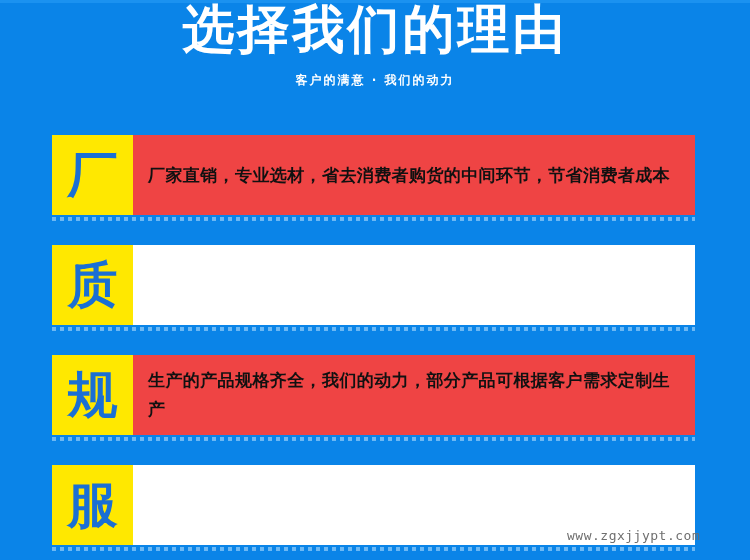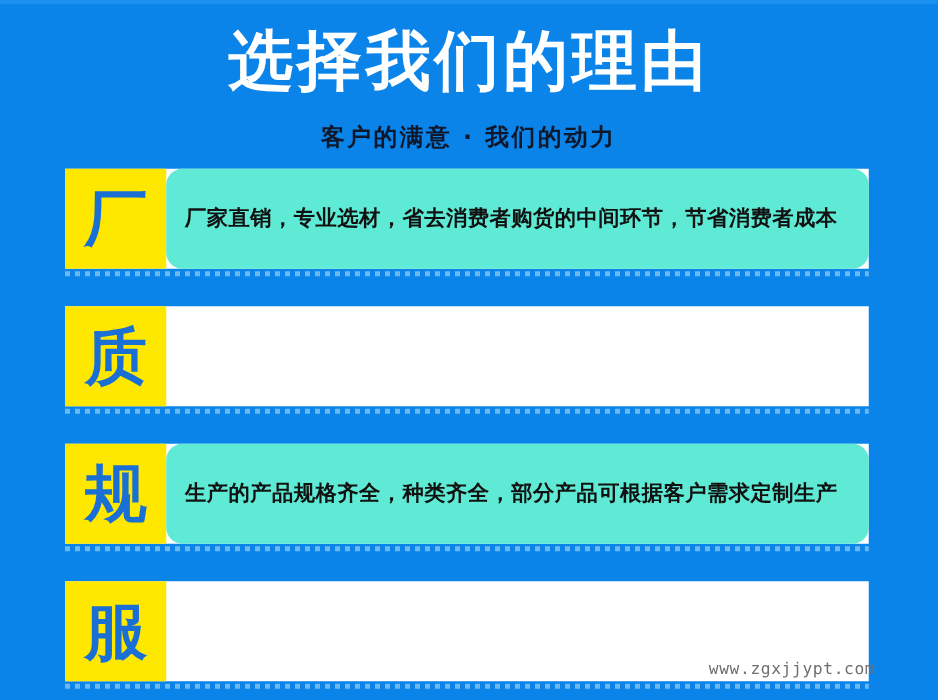--- a/index.html
+++ b/index.html
@@ -23,35 +23,34 @@
   }
   .header {
     position: absolute;
     top: 0; left: 0;
     width: 750px;
     height: 120px;
     text-align: center;
   }
   .main-title {
     margin: 0;
-    padding-top: 20px;
     font-size: 52px;
     line-height: 58px;
     font-weight: bold;
     color: #ffffff;
     letter-spacing: 3px;
     font-family: "DejaVu Sans", "Liberation Sans", sans-serif;
   }
   .sub-title {
-    margin: 16px;
+    margin: 6px;
     padding-top: 6px;
-    font-size: 19px;
+    font-size: 12px;
     line-height: 20px;
     font-weight: bold;
-    color: #0f172a;
+    color: #ffffff;
     letter-spacing: 2px;
   }
   .cards {
     position: absolute;
     top: 135px;
     left: 0;
     width: 750px;
   }
   .card-wrap {
     position: relative;
@@ -74,26 +73,25 @@
     background: #ffe800;
     color: #1a6fd4;
     font-size: 50px;
     line-height: 80px;
     font-weight: bold;
     text-align: center;
     font-family: "DejaVu Sans", "Liberation Sans", sans-serif;
   }
   .card-body {
     flex: 1 1 auto;
-    background: #5eead4;
+    background: #ef4444;
     display: flex;
     align-items: center;
     padding: 0 10px 0 15px;
     box-sizing: border-box;
-    border-radius: 13px;
   }
   .card-text {
     font-size: 17px;
     line-height: 29px;
     font-weight: bold;
     color: #111111;
     letter-spacing: 0.4px;
     text-align: left;
   }
   .card-shadow {
@@ -144,21 +142,21 @@
     <div class="card">
       <div class="badge">质</div>
     </div>
     <div class="card-shadow"></div>
   </div>
 
   <div class="card-wrap">
     <div class="card">
       <div class="badge">规</div>
       <div class="card-body">
-        <div class="card-text">生产的产品规格齐全，种类齐全，部分产品可根据客户需求定制生产</div>
+        <div class="card-text">生产的产品规格齐全，我们的动力，部分产品可根据客户需求定制生产</div>
       </div>
     </div>
     <div class="card-shadow"></div>
   </div>
 
   <div class="card-wrap">
     <div class="card">
       <div class="badge">服</div>
     </div>
     <div class="card-shadow"></div>

